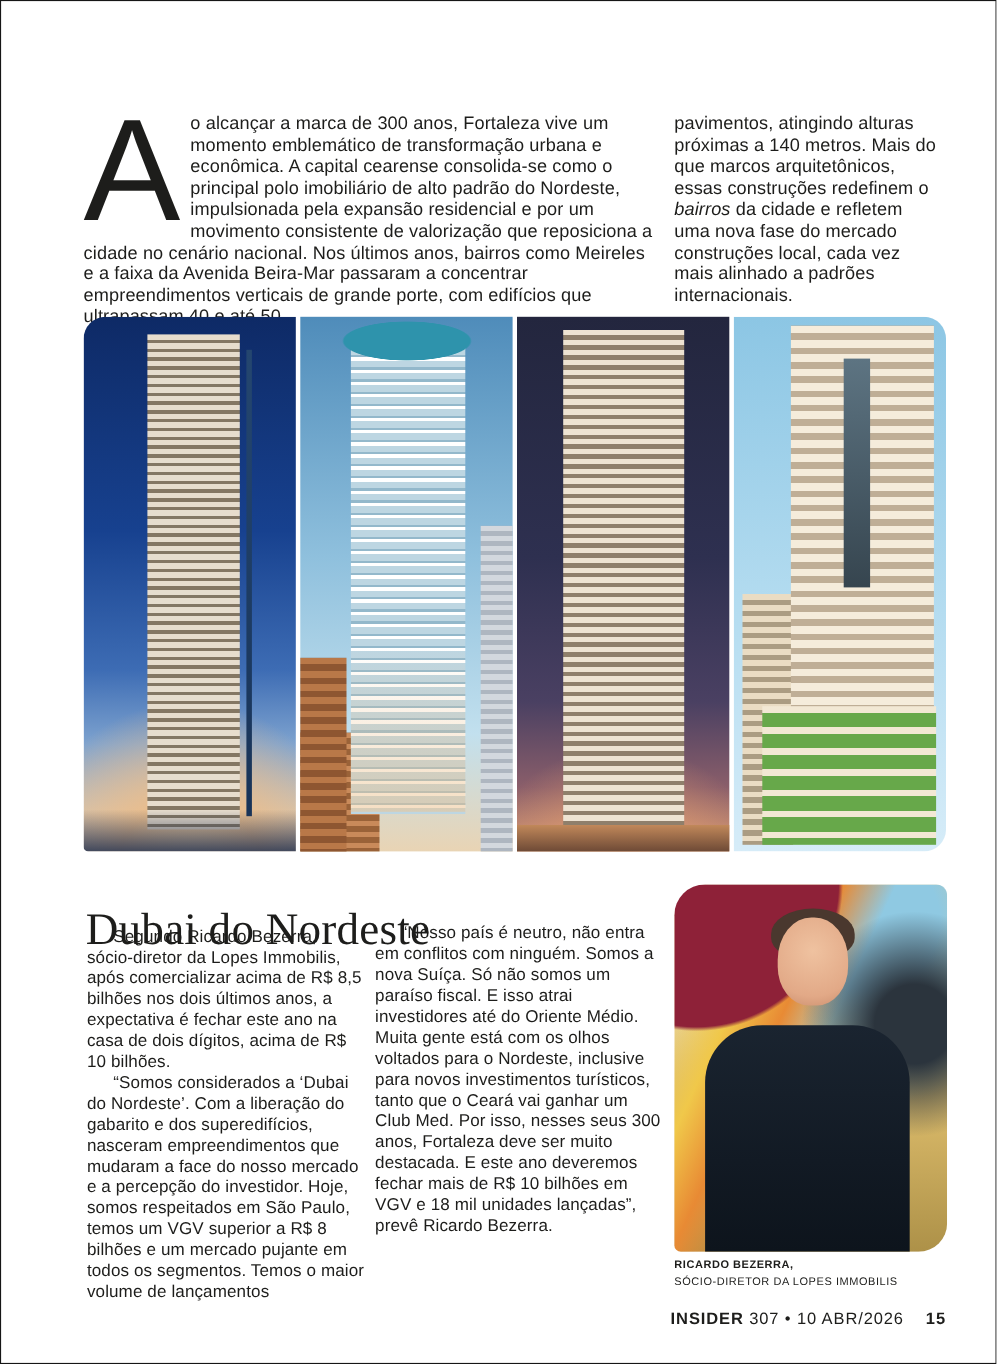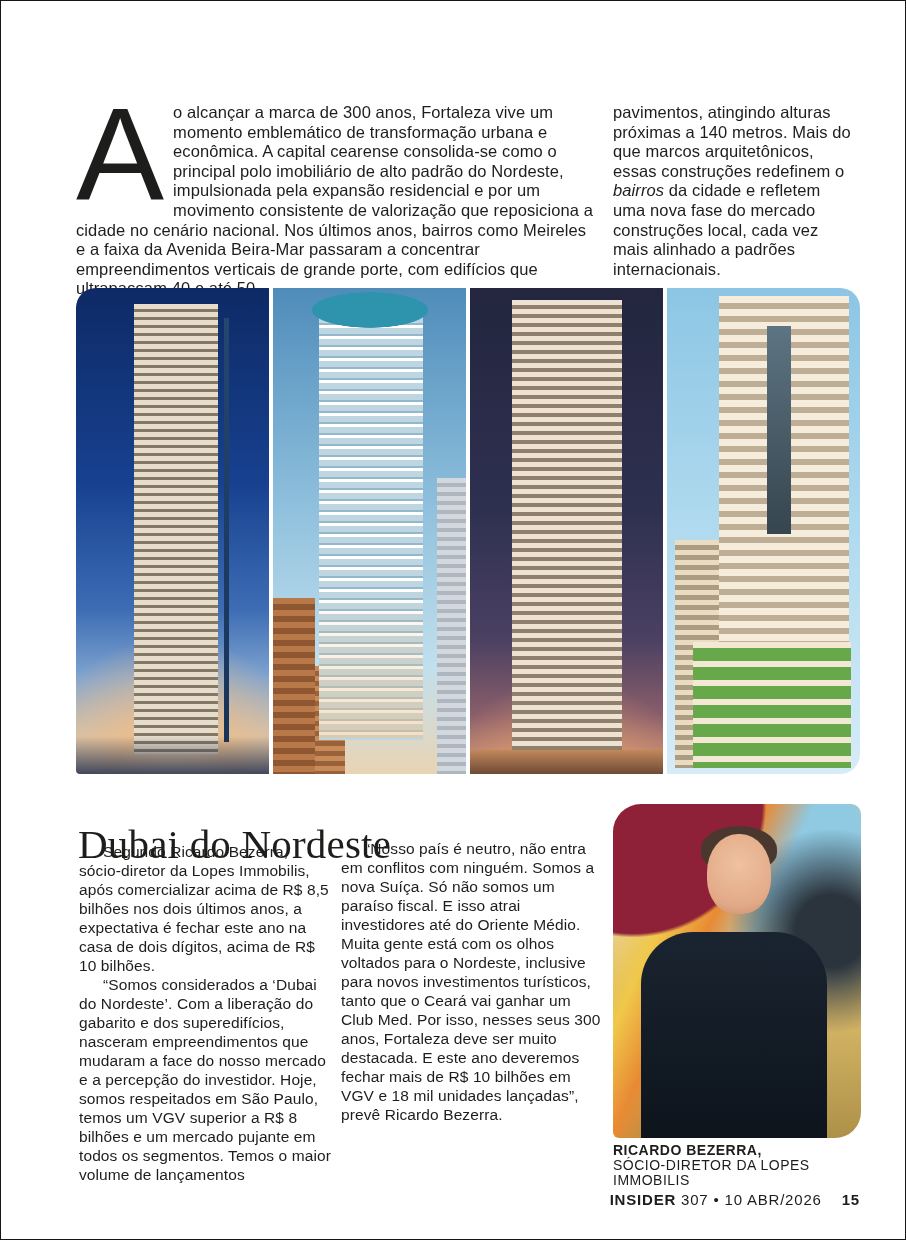--- a/index.html
+++ b/index.html
@@ -111,21 +111,21 @@
     border-radius: 48% 48% 44% 44%;
   }
   .p-shirt {
     position: absolute; left: 28px; right: 34px; bottom: 0; height: 206px;
     background: linear-gradient(180deg, #1a2430 0%, #121a24 60%, #0d141c 100%);
     border-radius: 52px 52px 0 0;
   }
 
   .caption {
     position: absolute; left: 612px; top: 1142px; width: 260px;
-    font-size: 14px; line-height: 15px; letter-spacing: 0.5px;
+    font-size: 10px; line-height: 15px; letter-spacing: 0.5px;
   }
   .caption-name { font-weight: bold; }
 
   
   .footer {
     position: absolute; right: 45px; top: 1190px;
     font-size: 15px; letter-spacing: 0.8px;
     white-space: nowrap;
   }
   .footer .brand { font-weight: bold; text-align: right; }

